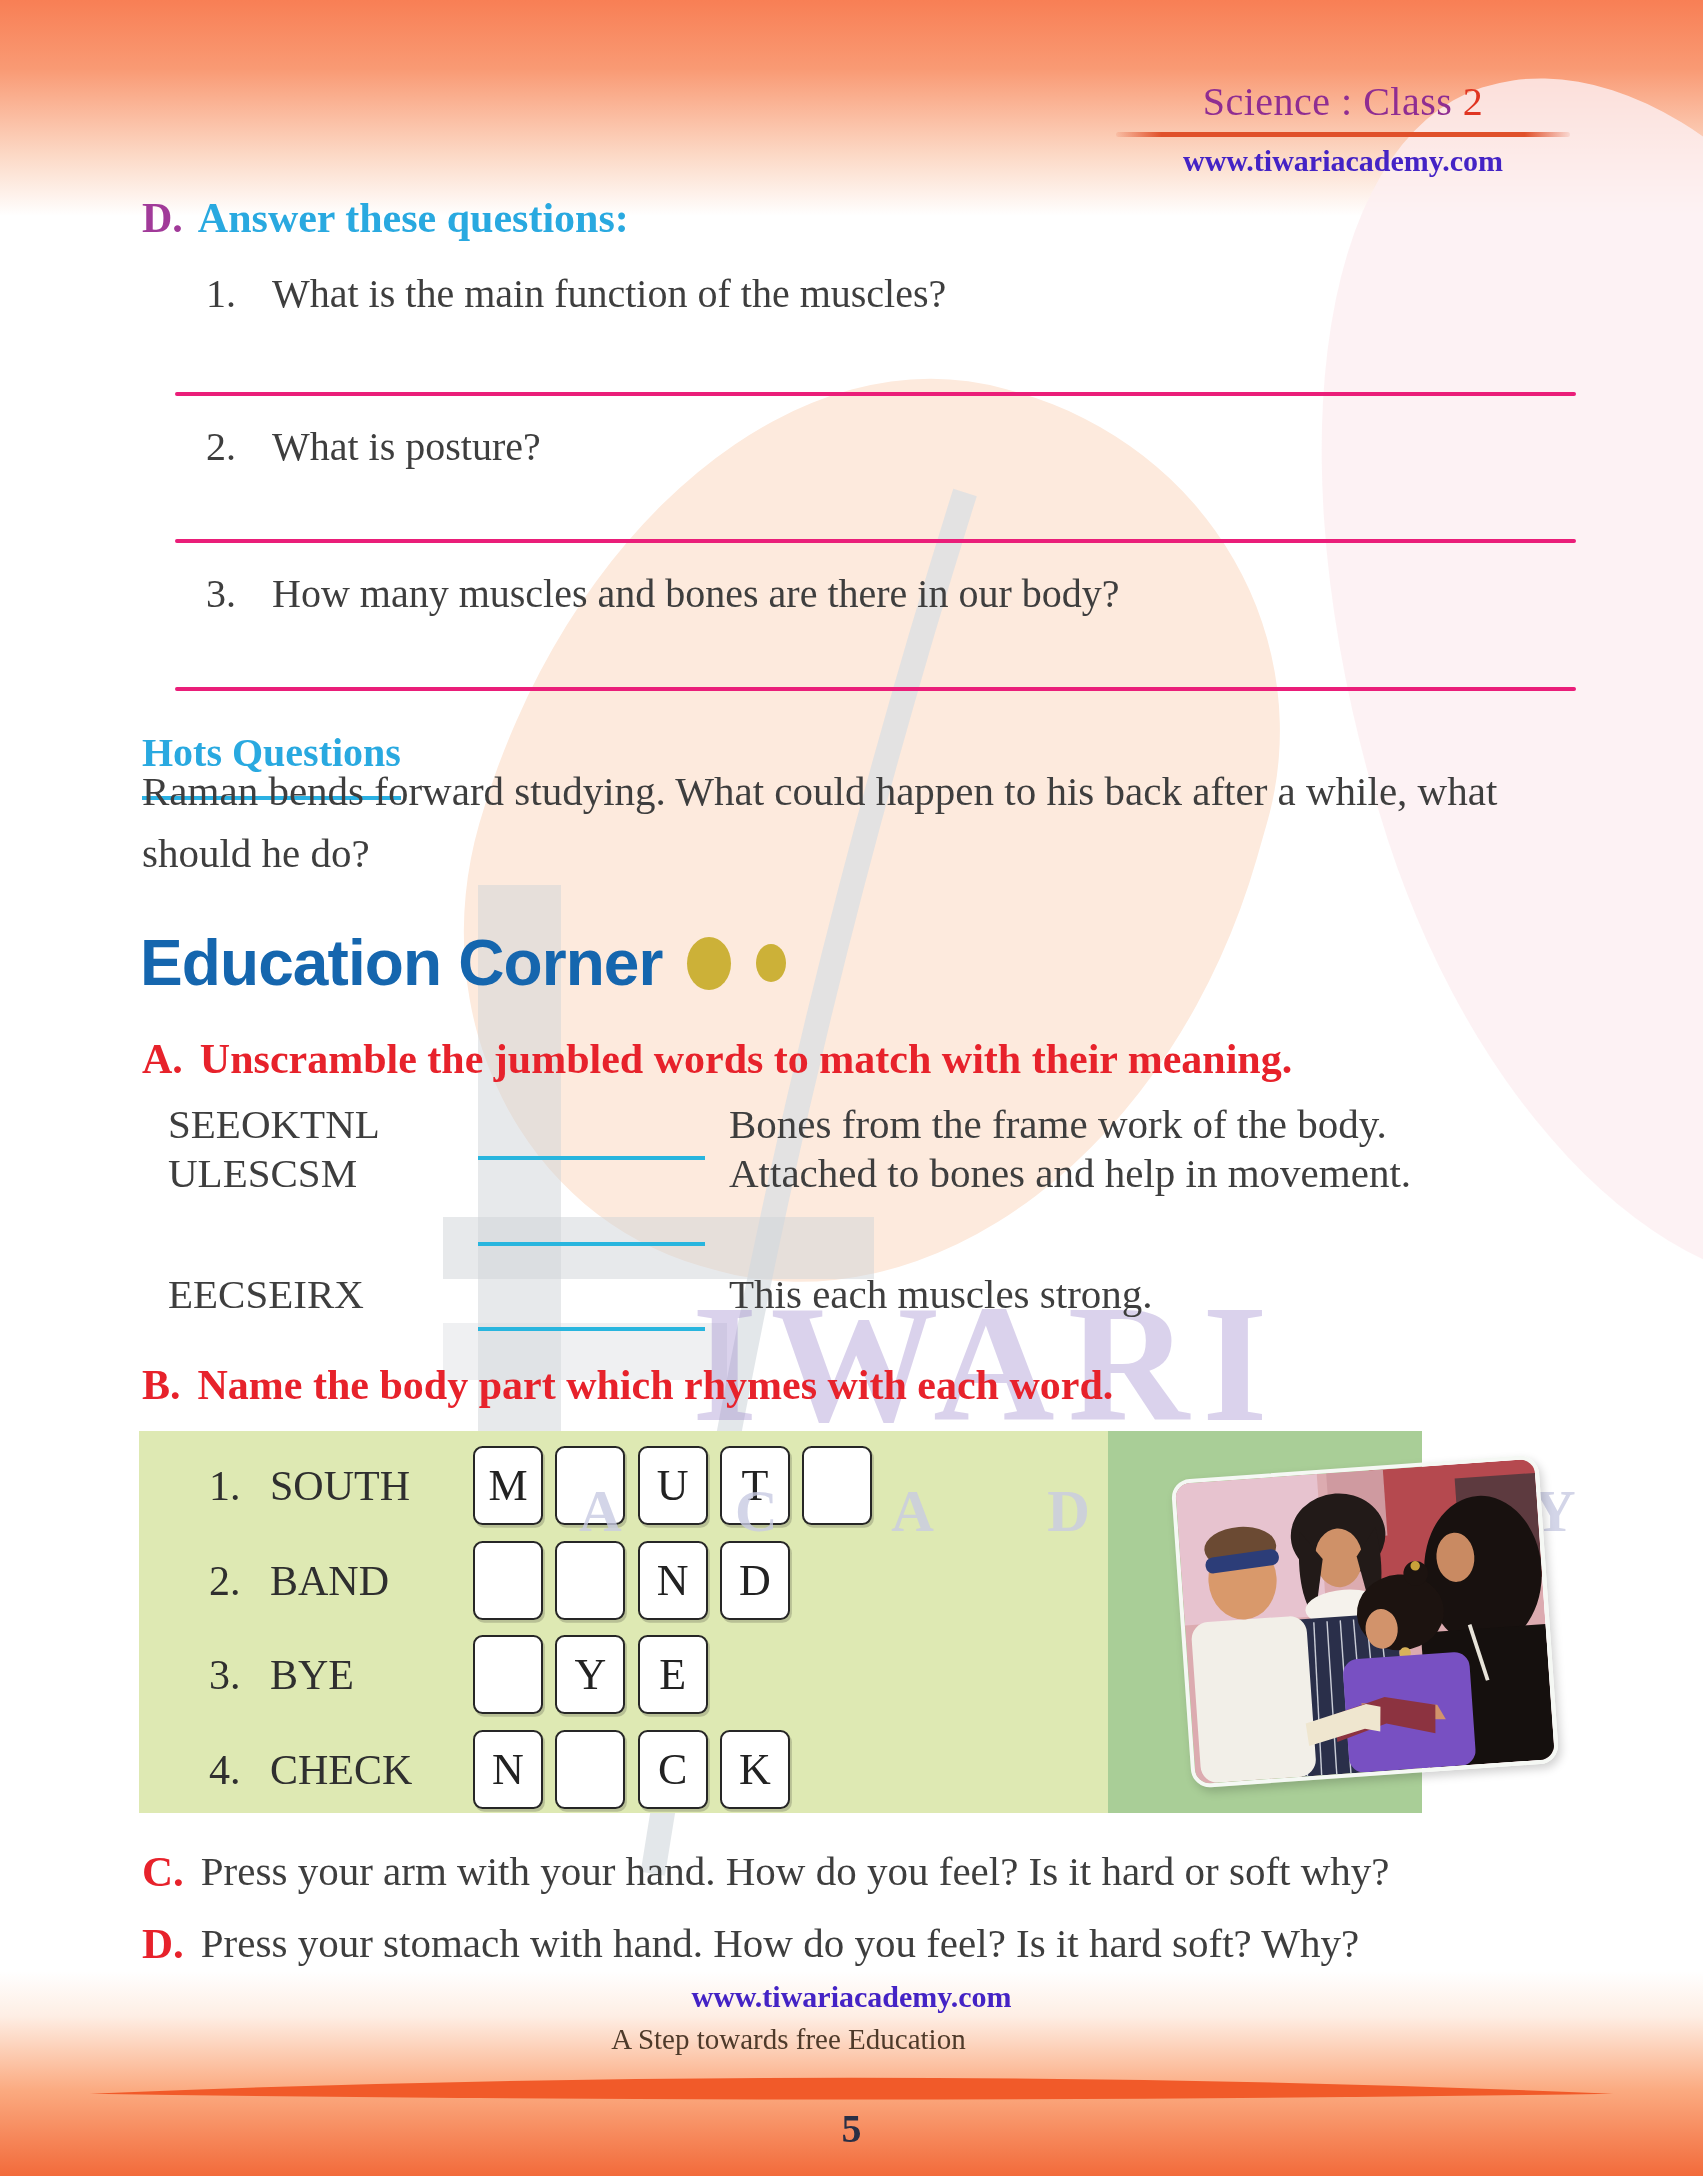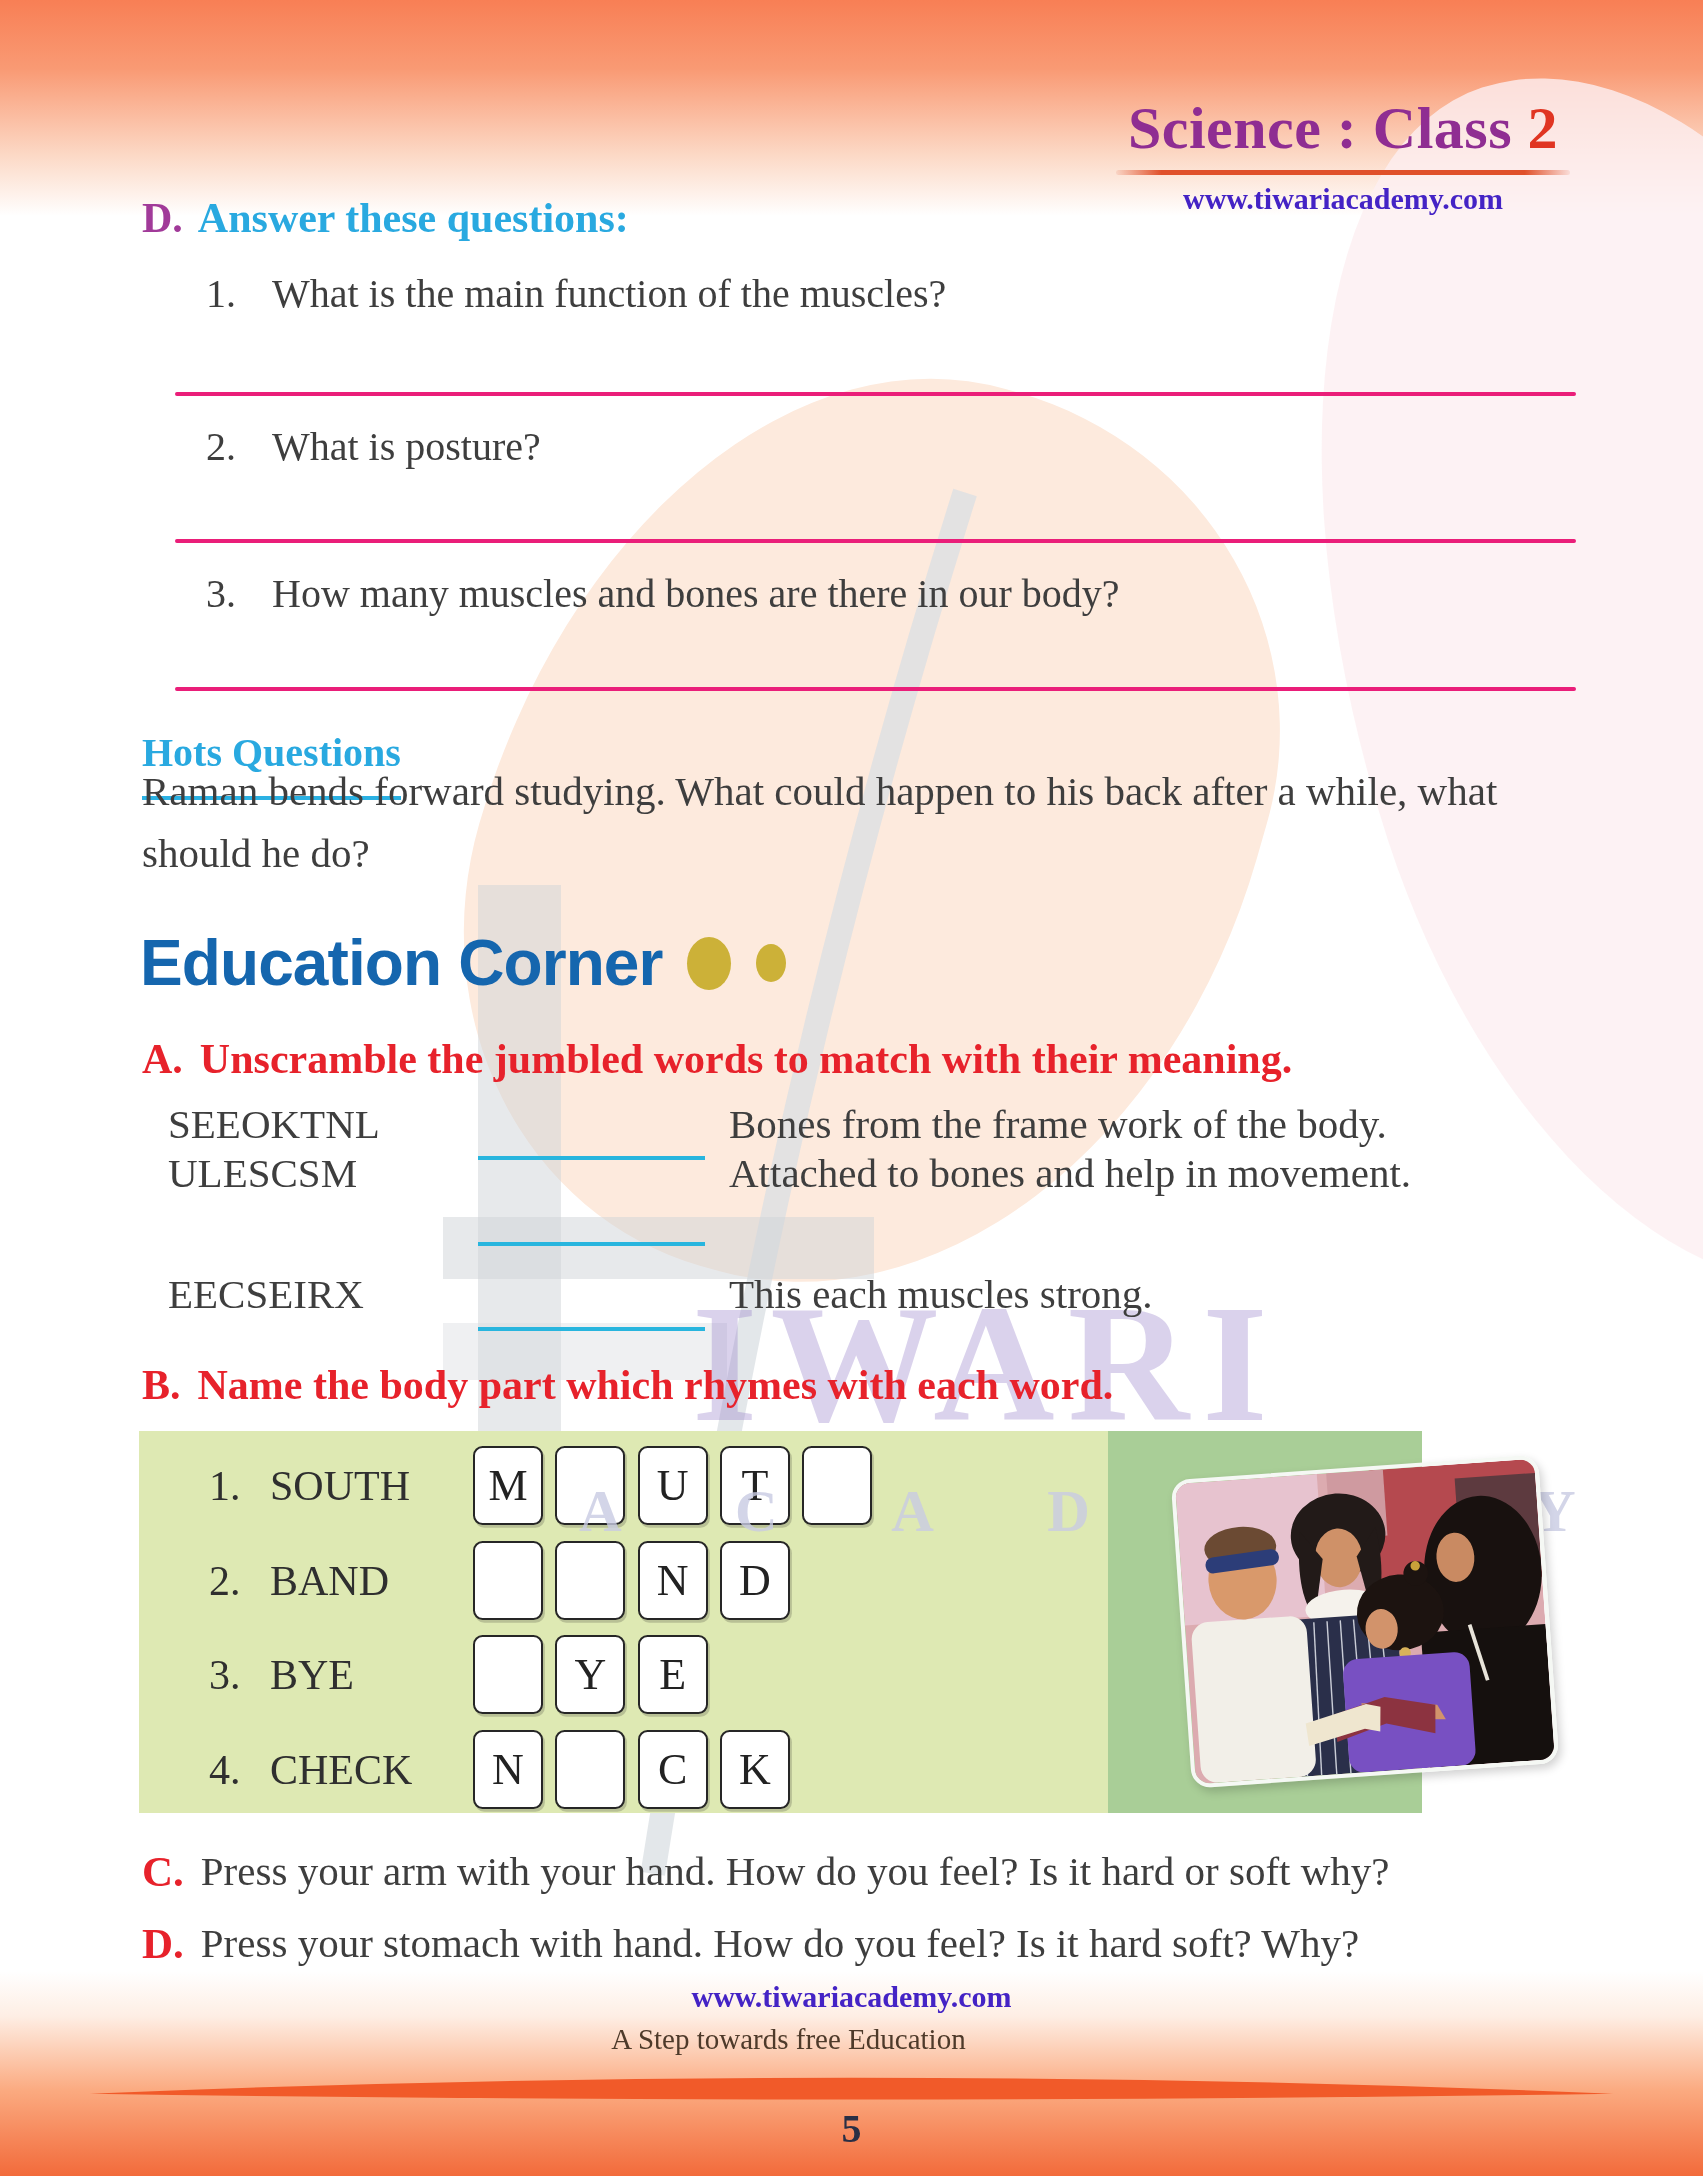--- a/index.html
+++ b/index.html
@@ -5,21 +5,21 @@
   html,body{margin:0;padding:0;background:#888;}
   .page{
     position:relative;width:1703px;height:2177px;background:#ffffff;
     overflow:hidden;font-family:"Liberation Serif",serif;color:#3e3e3e;
     margin:0 auto;
   }
   
   .header-band{position:absolute;top:0;left:0;width:1703px;height:216px;z-index:1;
     background:linear-gradient(180deg,#f87f55 0%,#f99a74 32%,#fcd9c6 72%,#ffffff 100%);}
   .header-block{position:absolute;top:78px;right:121px;width:478px;text-align:center;z-index:6;}
-  .header-title{font-size:60px;font-weight:bold;letter-spacing:0.5px;margin-top:16px;}
+  .header-title{font-size:40px;font-weight:normal;letter-spacing:0.5px;}
   .title-prefix{color:#8f2d92;}
   .title-number{color:#e03522;}
   .title-underline{height:5.7px;width:454px;margin:6.6px auto 6.6px;border-radius:2.8px;
     background:linear-gradient(90deg,rgba(224,80,42,.1),#e0502a 10%,#e0502a 90%,rgba(224,80,42,.1));}
   .header-site{font-size:30px;font-weight:bold;color:#4423c5;}
   
   .wm-leaf{position:absolute;left:492px;top:369px;width:757px;height:927px;z-index:1;
     background:#fdeadd;border-radius:52% 48% 55% 45% / 62% 38% 60% 40%;transform:rotate(16deg);}
   .wm-leaf2{position:absolute;left:1353px;top:57px;width:644px;height:1249px;z-index:1;
     background:#fdeff1;border-radius:50%/55% 45% 55% 45%;transform:rotate(-18deg);opacity:.8;}

